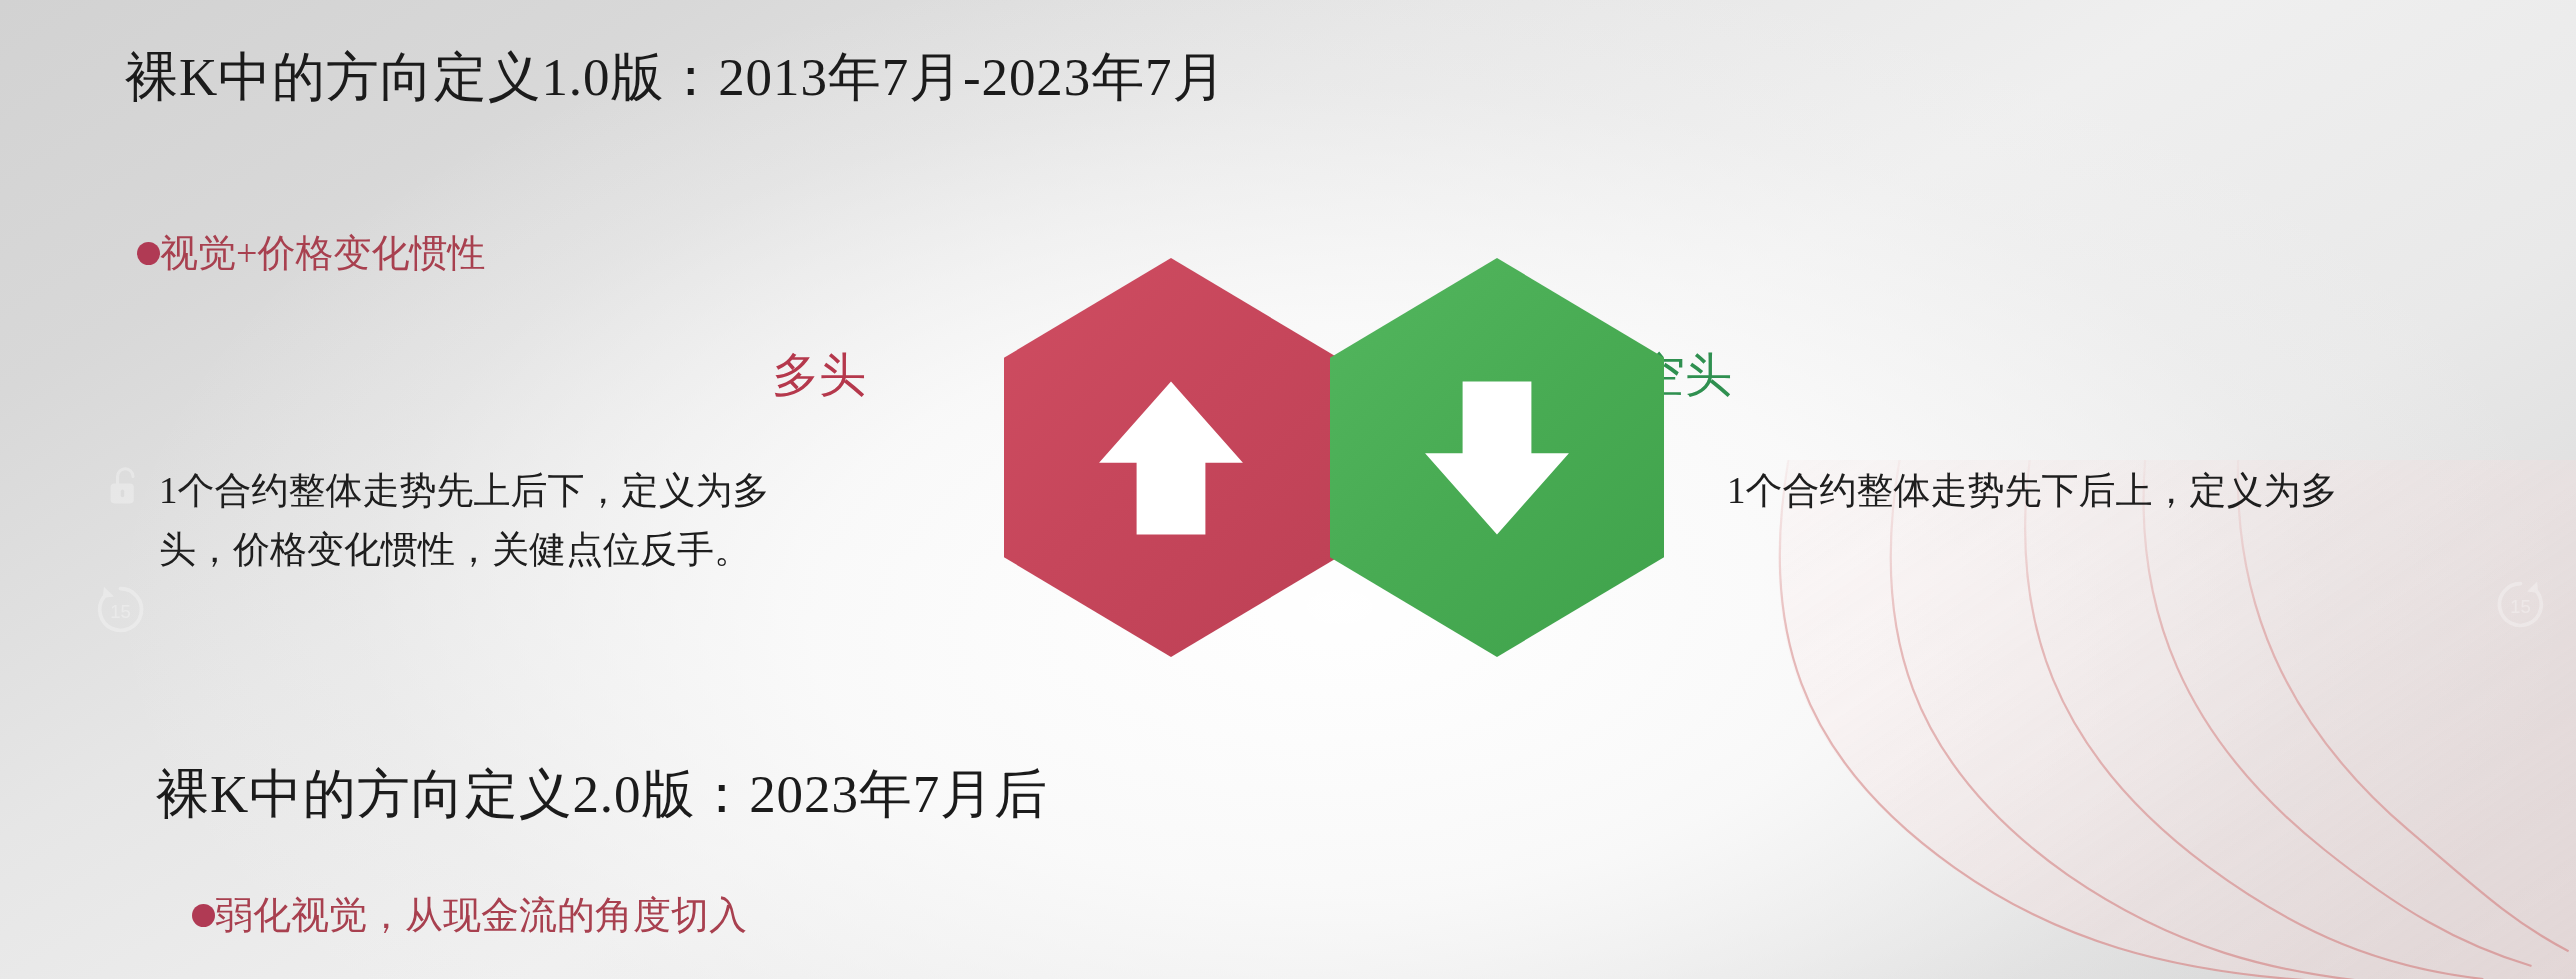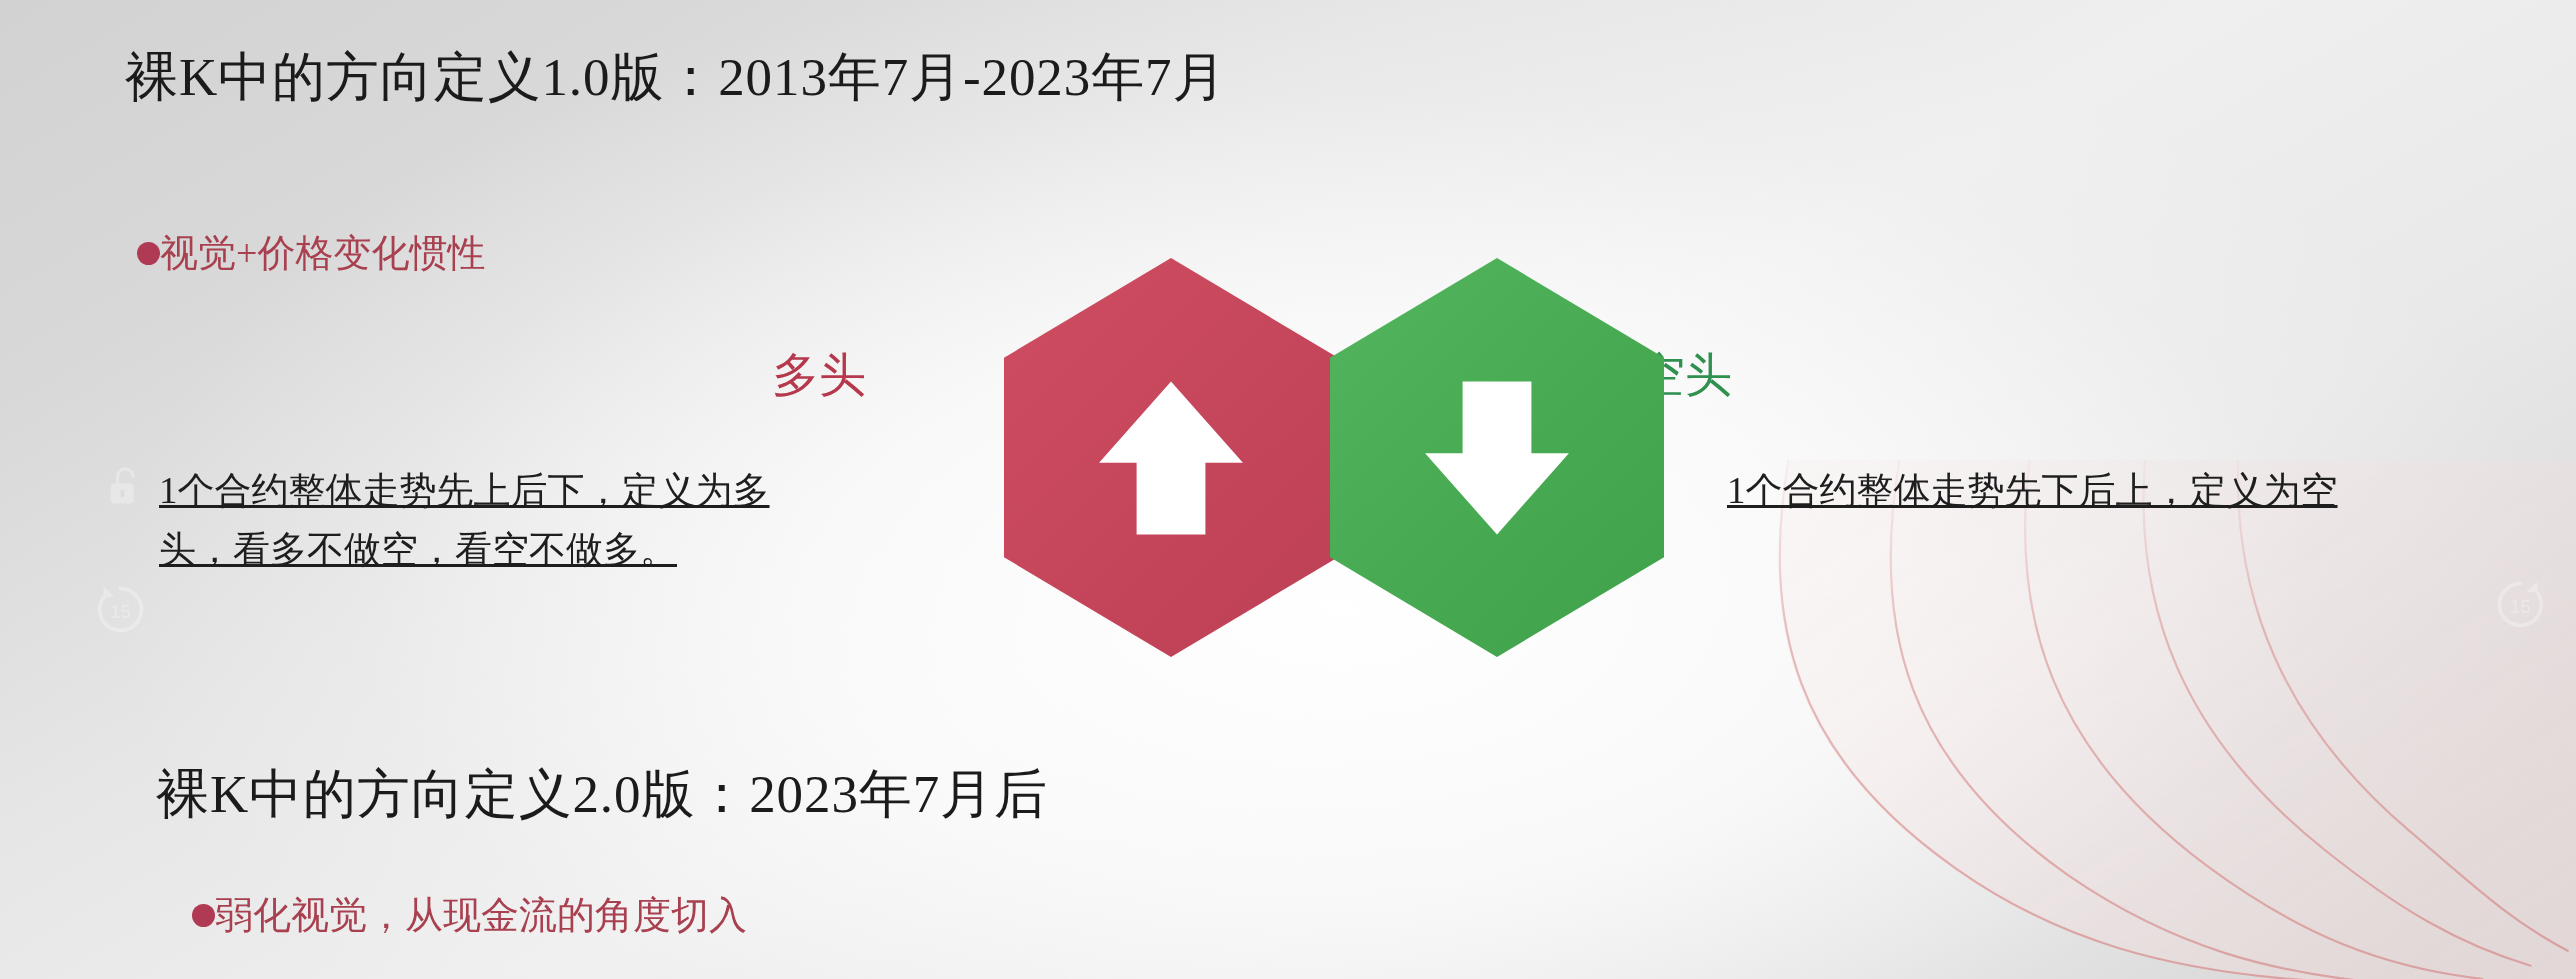--- a/index.html
+++ b/index.html
@@ -120,21 +120,21 @@
   .definition {
     position: absolute;
     width: 816px;
     color: #1e1e1e;
     font-size: 37px;
     line-height: 1.60;
     font-family: "Liberation Serif", "DejaVu Serif", serif;
   }
   #def-long  { left: 159px;  top: 461px; }
   #def-short { left: 1727px; top: 461px; }
-  .definition .ln { display: block; white-space: nowrap; text-decoration: underline; }
+  .definition .ln { display: block; white-space: nowrap; }
 </style>
 </head>
 <body>
 
 <div id="slide">
 
   <svg class="swirl" viewBox="0 0 1000 560" preserveAspectRatio="none" aria-hidden="true">
     <defs>
       <linearGradient id="swirlFade" x1="0" y1="0" x2="0" y2="1">
         <stop offset="0%" stop-color="#e7b3b3" stop-opacity="0.10"></stop>
@@ -199,25 +199,25 @@
     </div>
     <div class="hex" id="hex-short">
       <svg class="hex-arrow" viewBox="0 0 100 110" aria-hidden="true">
         <path d="M50 104 L96 52 L72 52 L72 6 L28 6 L28 52 L4 52 Z" fill="#ffffff"></path>
       </svg>
     </div>
   </div>
 
   <div class="definition" id="def-long">
     <span class="ln">1个合约整体走势先上后下，定义为多</span>
-    <span class="ln">头，看多不做空，看空不做多。</span>
+    <span class="ln">头，价格变化惯性，关健点位反手。</span>
   </div>
 
   <div class="definition" id="def-short">
-    <span class="ln">1个合约整体走势先下后上，定义为空</span>
+    <span class="ln">1个合约整体走势先下后上，定义为多</span>
   </div>
 
   <div class="heading" id="title-2">裸K中的方向定义2.0版：2023年7月后</div>
 
   <div class="bullet-row" id="bullet-2">
     <span class="bullet-dot"></span>
     <span class="bullet-text">弱化视觉，从现金流的角度切入</span>
   </div>
 
 </div>

